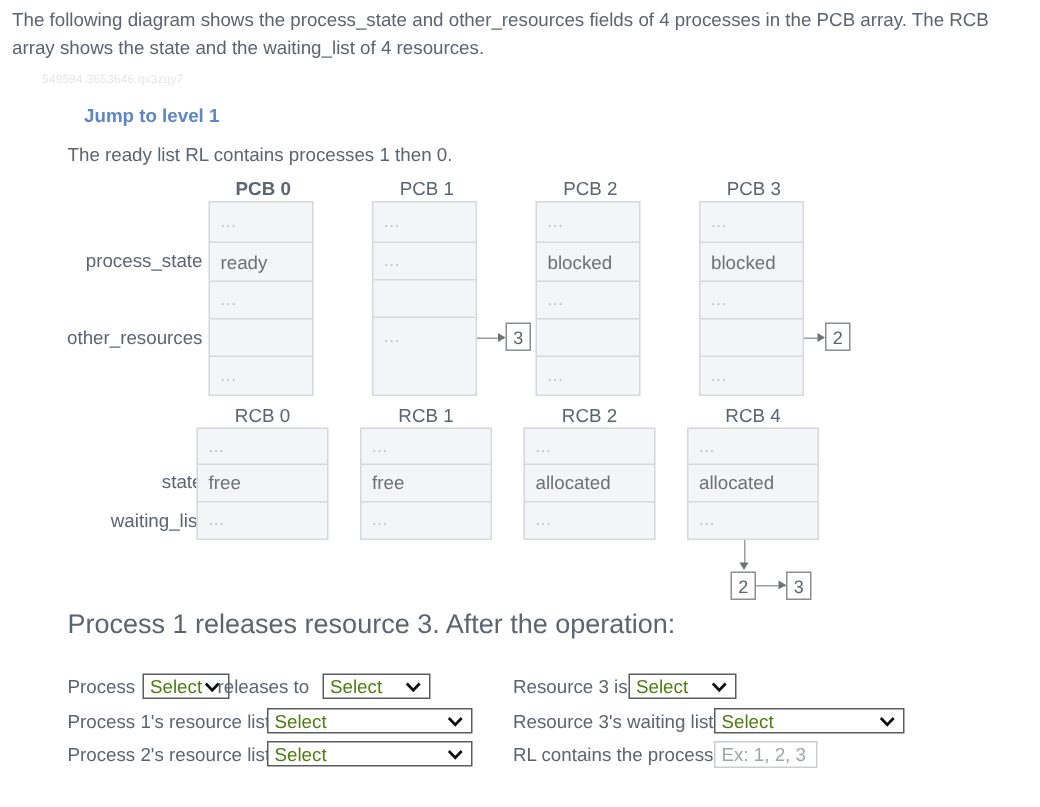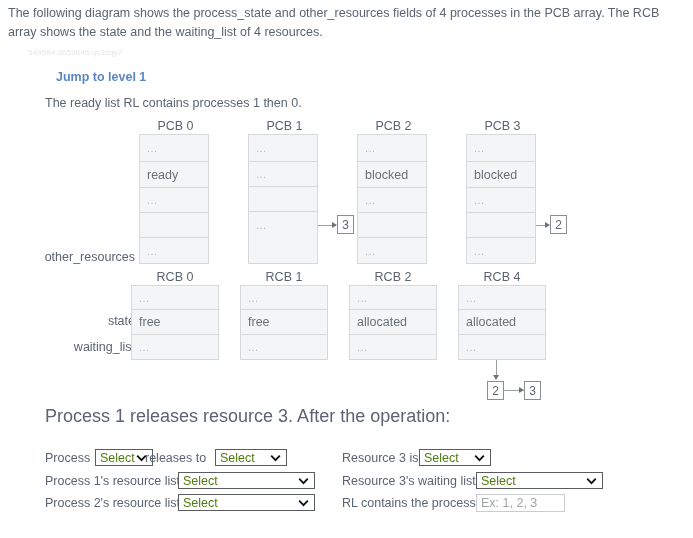--- a/index.html
+++ b/index.html
@@ -206,23 +206,24 @@
 </head>
 <body>
 
 <div class="intro">The following diagram shows the process_state and other_resources fields of 4 processes in the PCB array. The RCB array shows the state and the waiting_list of 4 resources.</div>
 <div class="faint-id">549594.3653646.qx3zqy7</div>
 <div class="jump-link">Jump to level 1</div>
 <div class="ready-line">The ready list RL contains processes 1 then 0.</div>
 
 <div class="diagram">
 
-  <div class="row-label" style="left:20px; top:218px; width:115px;margin-top:32px;">other_resources</div>
-
-  <div class="col-head" style="left:139px; top:119px; width:73px;">PCB 0</div>
+  <div class="row-label" style="left:20px; top:167px; width:115px;">process_state</div>
+  <div class="row-label" style="left:20px; top:218px; width:115px;">other_resources</div>
+
+  <div class="col-head" style="left:139px; top:119px; width:73px;font-weight:bold;">PCB 0</div>
   <div class="blk" style="left:139px; top:134px; width:70px; height:130px;">
     <div class="cell dots" style="height:27px;">...</div>
     <div class="cell" style="height:26px;">ready</div>
     <div class="cell dots" style="height:25px;">...</div>
     <div class="cell" style="height:25px;"></div>
     <div class="cell dots" style="height:25px;">...</div>
   </div>
 
   <div class="col-head" style="left:248px; top:119px; width:73px;">PCB 1</div>
   <div class="blk" style="left:248px; top:134px; width:70px; height:130px;">
@@ -341,13 +342,13 @@
 
 <div class="form-text" style="left:342px; top:474px;">Resource 3's waiting list</div>
 <div class="sel-wrap" style="left:476px; top:472px; width:127px;">
   <span class="sel-val">Select</span>
   <svg class="caret" viewBox="0 0 12 12">
     <path d="M2 4.2 L6 8.4 L10 4.2" stroke="#111" stroke-width="2" fill="none" stroke-linecap="square"></path>
   </svg>
 </div>
 
 <div class="form-text" style="left:342px; top:496px;">RL contains the processes</div>
-<input class="txt" type="text" style="left: 476px; top: 494px; width: 89px;" placeholder="Ex: 1, 2, 3">
+<input class="txt" type="text" style="left: 476px; top: 494px; width: 69px;" placeholder="Ex: 1, 2, 3">
 
 </body></html>

